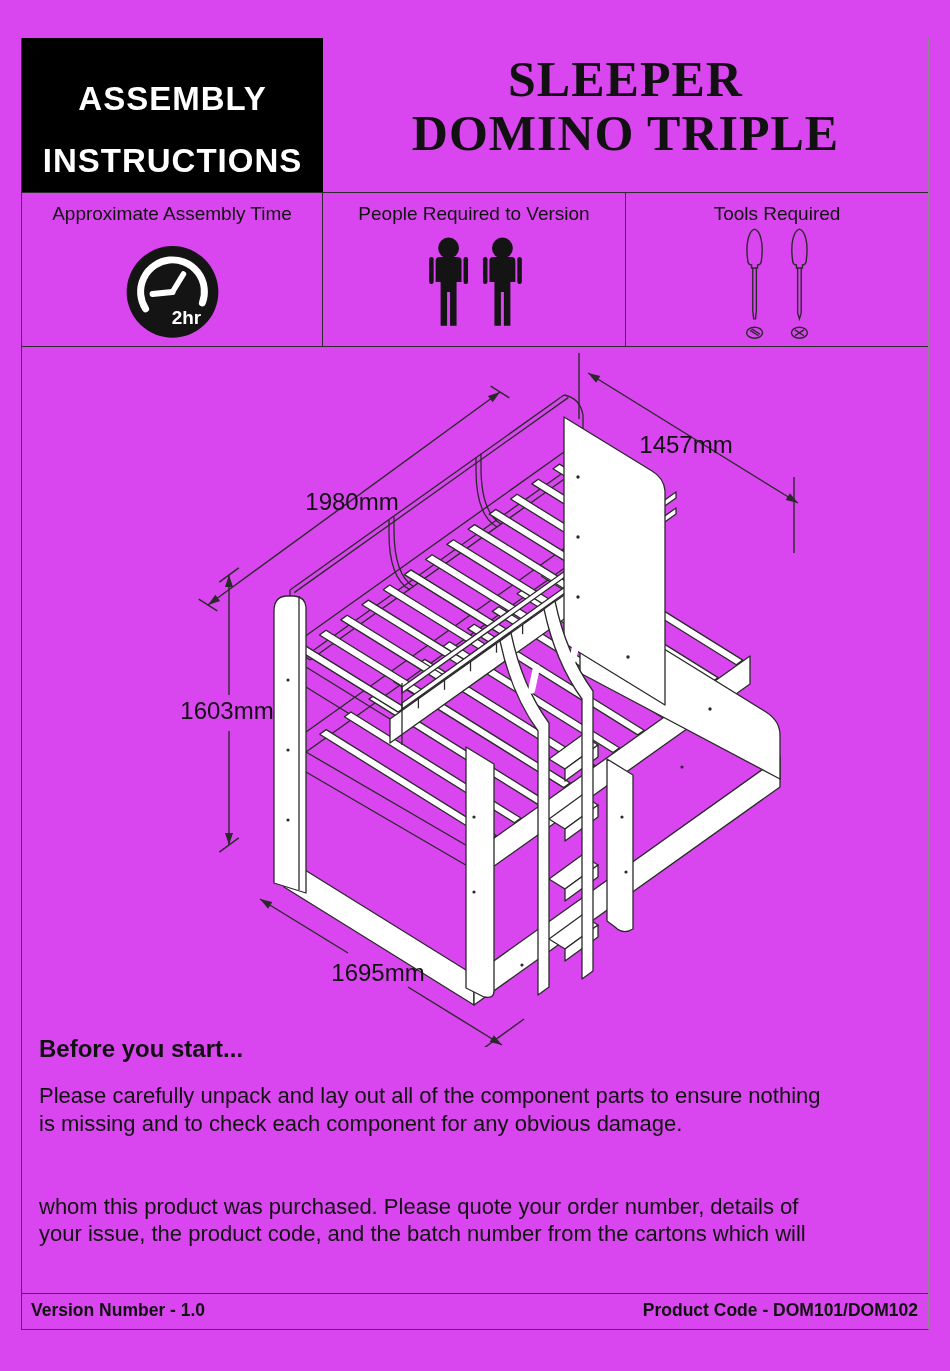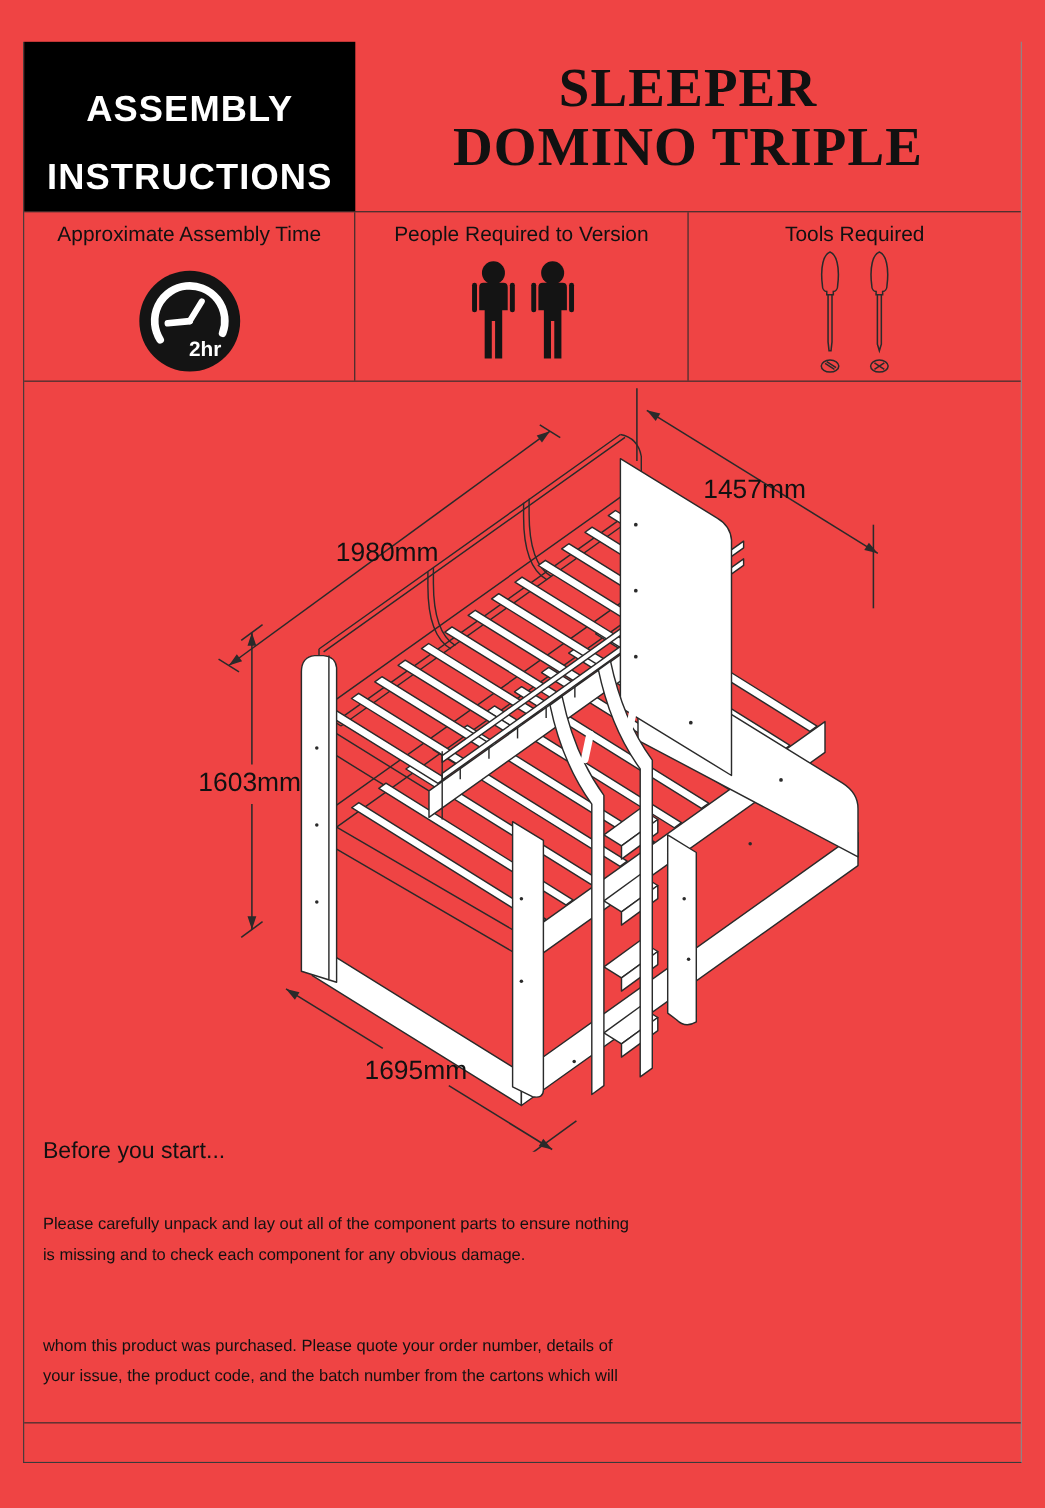--- a/index.html
+++ b/index.html
@@ -1,16 +1,16 @@
 <!DOCTYPE html>
 <html><head>
 <meta charset="utf-8">
 <style>
   html,body{margin:0;padding:0;background:#ffffff;}
-  .page{position:relative;width:950px;height:1371px;background:#ef4444;font-family:"Liberation Sans",sans-serif;color:#111;overflow:hidden;}
+  .page{position:relative;width:950px;height:1371px;background:#d946ef;font-family:"Liberation Sans",sans-serif;color:#111;overflow:hidden;}
   .frame{position:absolute;left:21px;top:38px;width:908px;height:1292px;border-left:1.5px solid #3a3a3a;border-right:1.5px solid #8a8a8a;border-bottom:1.5px solid #3a3a3a;box-sizing:border-box;}
   .header-row{display:flex;height:154px;border-bottom:1.5px solid #2b2b2b;}
   .badge{width:301px;background:#000;color:#fff;text-align:center;box-sizing:border-box;padding-top:30px;}
   .badge div{font-size:33px;font-weight:bold;letter-spacing:1px;line-height:62px;}
   .title-area{flex:1;text-align:center;padding-top:14px;}
   .title-area div{font-family:"Liberation Serif",serif;font-weight:bold;font-size:50px;line-height:54px;letter-spacing:1px;}
   .info-row{display:flex;height:153px;border-bottom:1.5px solid #2b2b2b;}
   .info-cell{box-sizing:border-box;text-align:center;position:relative;}
   .c1{width:301px;border-right:1.5px solid #2b2b2b;}
   .c2{width:303px;border-right:1.5px solid #2b2b2b;}
@@ -19,22 +19,22 @@
   .cell-art{position:absolute;left:0;top:0;width:100%;height:100%;}
   .main-area{position:relative;height:946px;border-bottom:1.5px solid #2b2b2b;}
   .diagram{position:absolute;left:0;top:0;}
   .bed-lines path,.bed-lines line{stroke:#2a2a2a;stroke-width:1.3;fill:none;stroke-linejoin:round;}
   .bed-lines path.f{fill:#ffffff;}
   .dim line,.dim path{stroke:#2a2a2a;stroke-width:1.4;fill:none;}
   .dim polygon{fill:#2a2a2a;stroke:none;}
   .dim text{font-family:"Liberation Sans",sans-serif;font-size:24px;fill:#111;}
   .dots circle{fill:#2a2a2a;}
   .text-block{position:absolute;left:17px;right:30px;top:688px;}
-  .byst{font-size:21px;font-weight:normal;margin:0 0 40px 0;}
-  .para{font-size:15px;line-height:27.5px;margin:0 0 28px 0;}
+  .byst{font-size:24px;font-weight:bold;margin:0 0 19px 0;}
+  .para{font-size:22px;line-height:27.5px;margin:0 0 28px 0;}
   .footer-row{display:flex;height:33px;align-items:center;justify-content:space-between;padding:0 10px 0 9px;font-weight:bold;font-size:17.5px;}
   svg text.wt{fill:#fff;font-family:"Liberation Sans",sans-serif;font-weight:bold;}
 </style>
 </head>
 <body>
 
 <div class="page">
   <div class="frame">
 
     <div class="header-row">
@@ -249,15 +249,19 @@
         <p class="byst">Before you start...</p>
         <p class="para"><span>Please carefully unpack and lay out all of the component parts to ensure nothing</span><br>
         <span>is missing and to check each component for any obvious damage.</span></p>
         <p class="para"><br>
         <span>whom this product was purchased. Please quote your order number, details of</span><br>
         <span>your issue, the product code, and the batch number from the cartons which will</span><br>
         </p>
       </div>
     </div>
 
+    <div class="footer-row">
+      <span>Version Number - 1.0</span>
+      <span>Product Code - DOM101/DOM102</span>
+    </div>
 
   </div>
 </div>
 
 </body></html>

